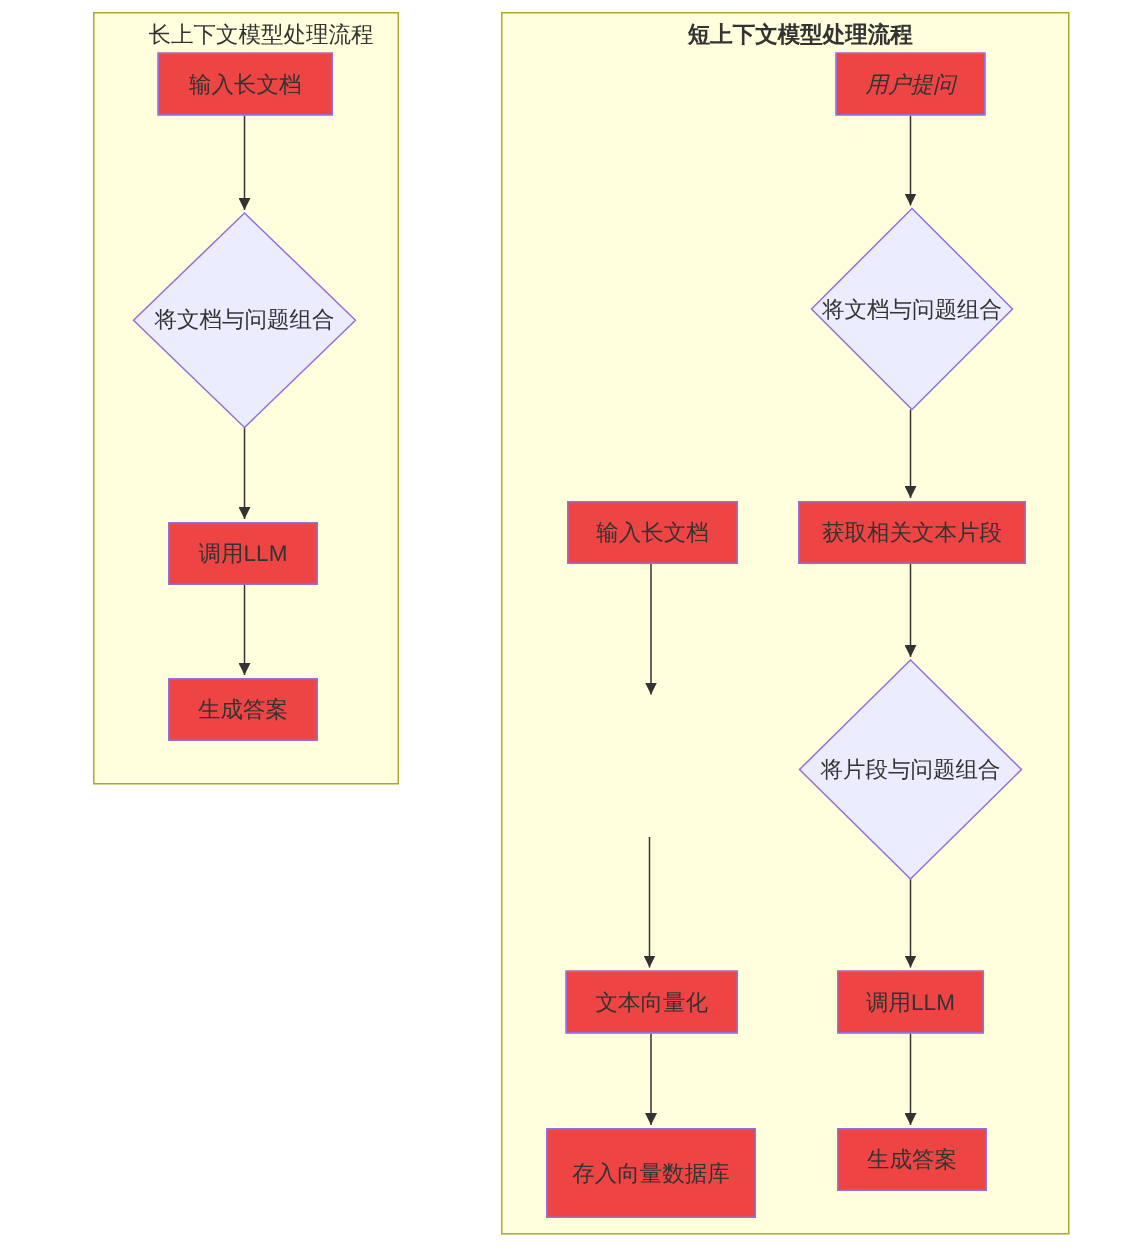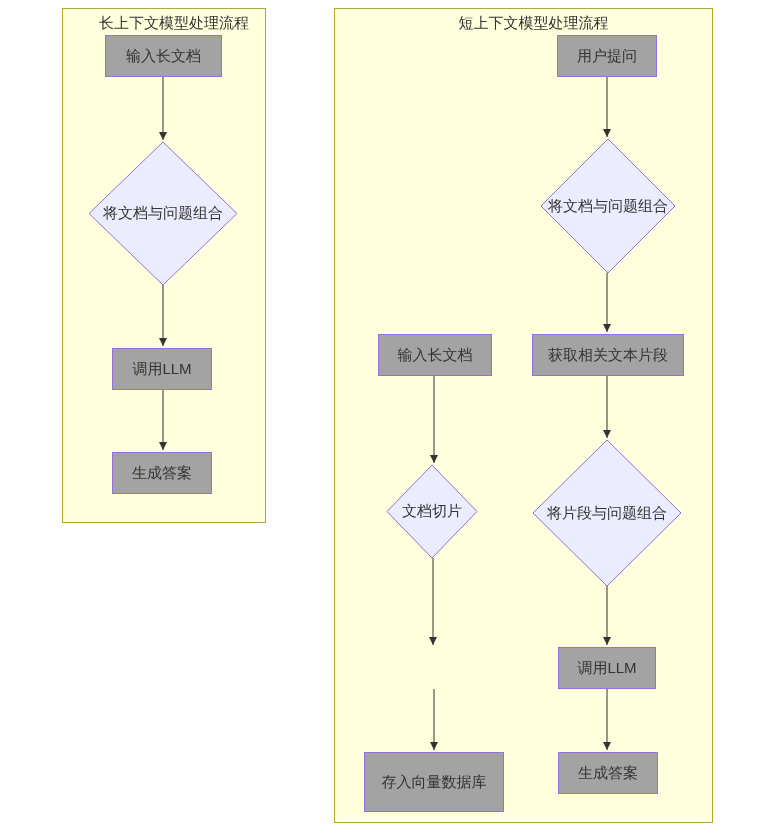--- a/index.html
+++ b/index.html
@@ -10,21 +10,21 @@
   }
   .cluster{
     position:absolute;background:#ffffde;border:1px solid #aaaa33;
     box-sizing:border-box;z-index:0;
   }
   .cluster-title{
     position:absolute;top:5px;left:0;right:0;text-align:center;
     font-size:15px;color:#333333;white-space:nowrap;padding-left:20px;
   }
   .node{
-    position:absolute;background:#a3a3a3;border:1px solid #9370db;
+    position:absolute;background:#ef4444;border:1px solid #9370db;
     box-sizing:border-box;display:flex;align-items:center;justify-content:center;
     font-size:15px;color:#333333;white-space:nowrap;z-index:2;
   }
   .diamond{position:absolute;z-index:2;text-align:right;}
   .diamond svg{position:absolute;left:0;top:0;width:100%;height:100%;display:block;overflow:visible;}
   .diamond .dlabel{
     position:absolute;left:0;top:0;right:0;bottom:0;
     display:flex;align-items:center;justify-content:center;
     font-size:15px;color:#333333;white-space:nowrap;
   }
@@ -32,21 +32,21 @@
   .edges line{stroke:#333333;stroke-width:1;}
 </style>
 </head>
 <body>
 
 <div class="canvas">
 
   <div class="cluster" style="left:62px;top:8px;width:204px;height:515px;">
     <div class="cluster-title">长上下文模型处理流程</div>
   </div>
-  <div class="cluster" style="left:334px;top:8px;width:379px;height:815px;">
+  <div class="cluster" style="left:334px;top:8px;width:379px;height:815px;font-weight:bold;">
     <div class="cluster-title">短上下文模型处理流程</div>
   </div>
 
   <svg class="edges">
     <defs>
       <marker id="arrow" viewBox="0 0 10 10" refX="10" refY="5" markerWidth="8" markerHeight="8" orient="auto">
         <path d="M0,0 L10,5 L0,10 Z" fill="#333333"></path>
       </marker>
     </defs>
     <line x1="163" y1="77" x2="163" y2="140" marker-end="url(#arrow)"></line>
@@ -65,35 +65,38 @@
   <div class="node" style="left:105px;top:35px;width:117px;height:42px;">
     <span>输入长文档</span>
   </div>
   <div class="node" style="left:112px;top:348px;width:100px;height:42px;">
     <span>调用LLM</span>
   </div>
   <div class="node" style="left:112px;top:452px;width:100px;height:42px;">
     <span>生成答案</span>
   </div>
 
-  <div class="node" style="left:557px;top:35px;width:100px;height:42px;">
+  <div class="node" style="left:557px;top:35px;width:100px;height:42px;font-style:italic;">
     <span>用户提问</span>
   </div>
   <div class="node" style="left:532px;top:334px;width:152px;height:42px;">
     <span>获取相关文本片段</span>
   </div>
   <div class="node" style="left:558px;top:647px;width:98px;height:42px;">
     <span>调用LLM</span>
   </div>
   <div class="node" style="left:558px;top:752px;width:100px;height:42px;">
     <span>生成答案</span>
   </div>
 
   <div class="node" style="left:378px;top:334px;width:114px;height:42px;">
     <span>输入长文档</span>
+  </div>
+  <div class="node" style="left:377px;top:647px;width:115px;height:42px;">
+    <span>文本向量化</span>
   </div>
   <div class="node" style="left:364px;top:752px;width:140px;height:60px;">
     <span>存入向量数据库</span>
   </div>
 
   <div class="diamond" style="left:89px;top:142px;width:148px;height:143px;">
     <svg viewBox="0 0 100 100" preserveAspectRatio="none">
       <polygon points="50,0 100,50 50,100 0,50" fill="#ececff" stroke="#9370db" stroke-width="1" vector-effect="non-scaling-stroke"></polygon>
     </svg>
     <div class="dlabel">将文档与问题组合</div>
@@ -106,20 +109,14 @@
     <div class="dlabel">将文档与问题组合</div>
   </div>
 
   <div class="diamond" style="left:533px;top:440px;width:148px;height:146px;">
     <svg viewBox="0 0 100 100" preserveAspectRatio="none">
       <polygon points="50,0 100,50 50,100 0,50" fill="#ececff" stroke="#9370db" stroke-width="1" vector-effect="non-scaling-stroke"></polygon>
     </svg>
     <div class="dlabel">将片段与问题组合</div>
   </div>
 
-  <div class="diamond" style="left:387px;top:465px;width:90px;height:93px;">
-    <svg viewBox="0 0 100 100" preserveAspectRatio="none">
-      <polygon points="50,0 100,50 50,100 0,50" fill="#ececff" stroke="#9370db" stroke-width="1" vector-effect="non-scaling-stroke"></polygon>
-    </svg>
-    <div class="dlabel">文档切片</div>
-  </div>
 
 </div>
 
 </body></html>

